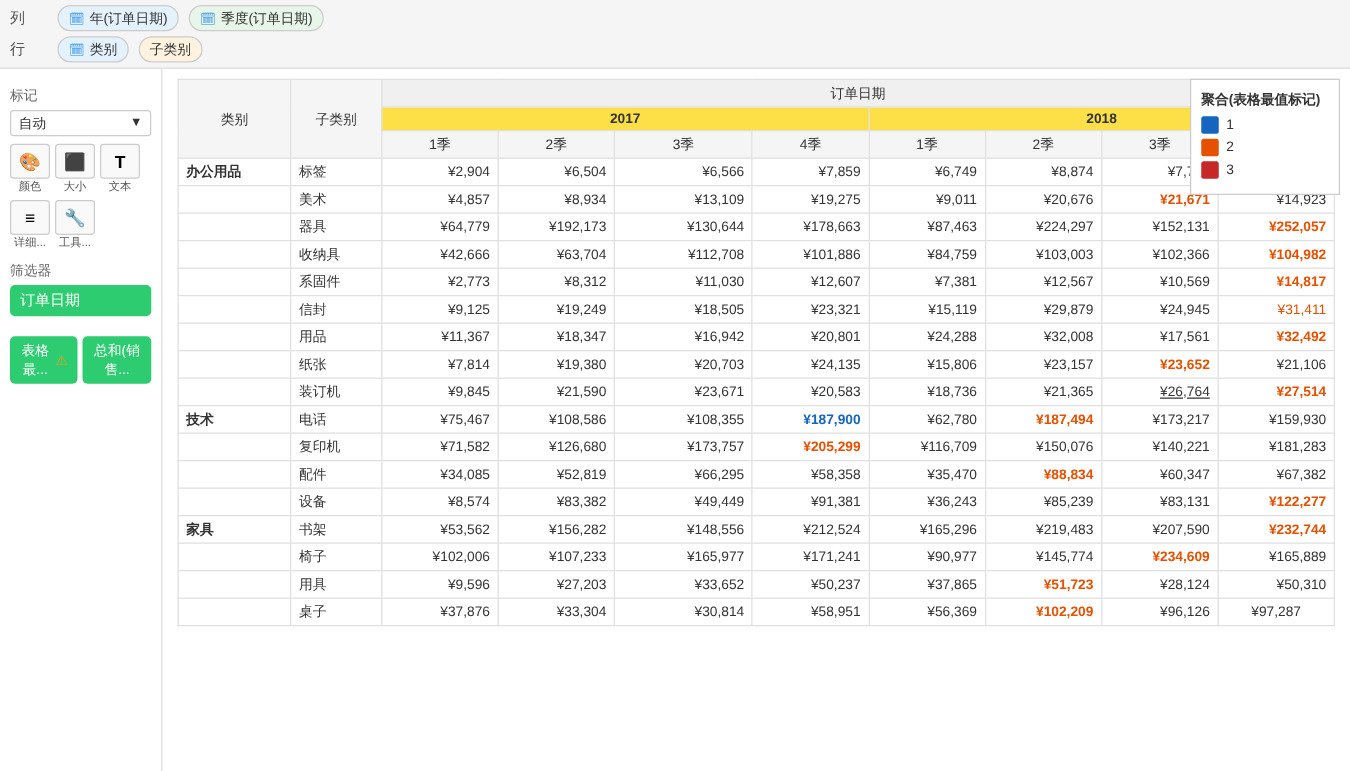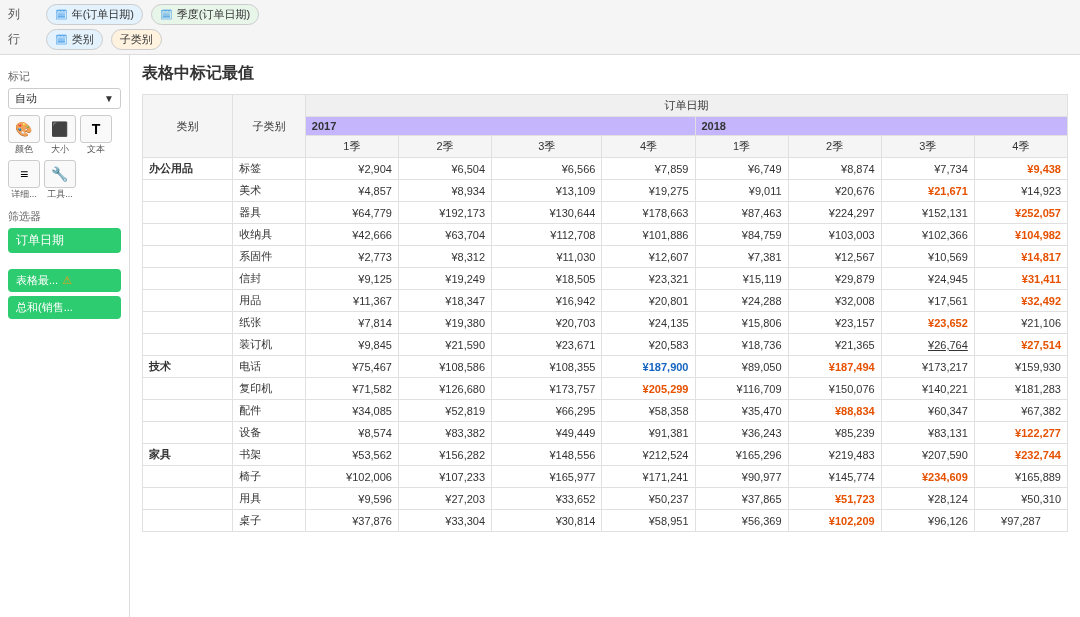--- a/index.html
+++ b/index.html
@@ -22,33 +22,33 @@
     .sidebar { width: 130px; min-width: 130px; border-right: 1px solid #ddd; padding: 8px; display: flex; flex-direction: column; gap: 8px; }
     .sidebar-section-title { font-size: 11px; color: #666; margin-bottom: 4px; }
     .filter-btn { background: #2ecc71; color: #fff; border: none; border-radius: 4px; padding: 4px 8px; font-size: 12px; cursor: pointer; width: 100%; text-align: left; }
     .mark-label { font-size: 11px; color: #666; margin-bottom: 4px; margin-top: 6px; }
     .mark-auto { display: flex; align-items: center; justify-content: space-between; border: 1px solid #ccc; border-radius: 3px; padding: 2px 6px; font-size: 11px; cursor: pointer; background: #fff; }
     .mark-auto-arrow { font-size: 10px; }
     .mark-icons { display: flex; flex-wrap: wrap; gap: 4px; margin-top: 6px; }
     .mark-icon-btn { width: 32px; height: 28px; border: 1px solid #ccc; border-radius: 3px; background: #f9f9f9; display: flex; align-items: center; justify-content: center; font-size: 14px; cursor: pointer; }
     .mark-icon-btn-label { font-size: 9px; color: #555; text-align: center; }
     .mark-icon-group { display: flex; flex-direction: column; align-items: center; }
-    .action-btns { display: flex; flex-direction: column; gap: 4px; margin-top: 8px; }
+    .action-btns { display: flex; flex-direction: row; gap: 4px; margin-top: 8px; }
     .action-btn-green { background: #2ecc71; color: #fff; border: none; border-radius: 4px; padding: 4px 8px; font-size: 11px; cursor: pointer; display: flex; align-items: center; gap: 4px; }
     .action-btn-green .warn-icon { color: #f39c12; }
 
     
     .content { flex: 1; overflow: auto; padding: 8px 12px; position: relative; }
     .content-title { font-size: 16px; font-weight: bold; margin-bottom: 10px; }
 
     
     .data-table { border-collapse: collapse; font-size: 11px; width: 100%; }
     .data-table th, .data-table td { border: 1px solid #e0e0e0; padding: 3px 6px; text-align: right; white-space: nowrap; }
     .data-table th { background: #f5f5f5; text-align: center; font-weight: normal; }
-    .data-table .header-year { background: #c4b5fd; font-weight: bold; text-align: left; }
+    .data-table .header-year { background: #fde047; font-weight: bold; text-align: center; }
     .data-table .col-category { text-align: left; font-weight: bold; }
     .data-table .col-subcategory { text-align: left; }
     .data-table .order-date-header { background: #f0f0f0; }
 
     
     .legend { position: absolute; top: 8px; right: 8px; border: 1px solid #ccc; padding: 8px; background: #fff; font-size: 11px; min-width: 120px; }
     .legend-title { font-size: 11px; font-weight: bold; margin-bottom: 6px; }
     .legend-item { display: flex; align-items: center; gap: 6px; margin-bottom: 4px; }
     .legend-color { width: 14px; height: 14px; border-radius: 2px; }
   </style>
@@ -122,22 +122,36 @@
         <span>表格最...</span>
         <span class="warn-icon">⚠</span>
       </button>
       <button class="action-btn-green">
         <span>总和(销售...</span>
       </button>
     </div>
   </div>
 
   <div class="content">
-    <div class="content-title">表格中标记最值</div>
-
+
+    <div class="legend">
+      <div class="legend-title">聚合(表格最值标记)</div>
+      <div class="legend-item">
+        <div class="legend-color" style="background:#1565c0;"></div>
+        <span>1</span>
+      </div>
+      <div class="legend-item">
+        <div class="legend-color" style="background:#e65100;"></div>
+        <span>2</span>
+      </div>
+      <div class="legend-item">
+        <div class="legend-color" style="background:#c62828;"></div>
+        <span>3</span>
+      </div>
+    </div>
 
     <table class="data-table">
       <thead>
         <tr>
           <th rowspan="3">类别</th>
           <th rowspan="3">子类别</th>
           <th colspan="8" class="order-date-header">订单日期</th>
         </tr>
         <tr>
           <th colspan="4" class="header-year">2017</th>
@@ -218,21 +232,21 @@
           <tr>
             <td class="col-category"></td>
             <td class="col-subcategory">信封</td>
             <td style="color: rgb(51, 51, 51);">¥9,125</td>
             <td style="color: rgb(51, 51, 51);">¥19,249</td>
             <td style="color: rgb(51, 51, 51);">¥18,505</td>
             <td style="color: rgb(51, 51, 51);">¥23,321</td>
             <td style="color: rgb(51, 51, 51);">¥15,119</td>
             <td style="color: rgb(51, 51, 51);">¥29,879</td>
             <td style="color: rgb(51, 51, 51);">¥24,945</td>
-            <td style="color: rgb(230, 81, 0); font-weight: bold;">¥31,411</td>
+            <td style="color: rgb(230, 81, 0); font-weight: normal;">¥31,411</td>
           </tr>
           <tr>
             <td class="col-category"></td>
             <td class="col-subcategory">用品</td>
             <td style="color: rgb(51, 51, 51);">¥11,367</td>
             <td style="color: rgb(51, 51, 51);">¥18,347</td>
             <td style="color: rgb(51, 51, 51);">¥16,942</td>
             <td style="color: rgb(51, 51, 51);">¥20,801</td>
             <td style="color: rgb(51, 51, 51);">¥24,288</td>
             <td style="color: rgb(51, 51, 51);">¥32,008</td>
@@ -263,21 +277,21 @@
             <td style="color: rgb(51, 51, 51); text-decoration: underline;">¥26,764</td>
             <td style="color: rgb(230, 81, 0); font-weight: bold;">¥27,514</td>
           </tr>
           <tr>
             <td class="col-category">技术</td>
             <td class="col-subcategory">电话</td>
             <td style="color: rgb(51, 51, 51);">¥75,467</td>
             <td style="color: rgb(51, 51, 51);">¥108,586</td>
             <td style="color: rgb(51, 51, 51);">¥108,355</td>
             <td style="color: rgb(21, 101, 192); font-weight: bold;">¥187,900</td>
-            <td style="color: rgb(51, 51, 51);">¥89,050</td>
+            <td style="color: rgb(51, 51, 51);">¥62,780</td>
             <td style="color: rgb(230, 81, 0); font-weight: bold;">¥187,494</td>
             <td style="color: rgb(51, 51, 51);">¥173,217</td>
             <td style="color: rgb(51, 51, 51);">¥159,930</td>
           </tr>
           <tr>
             <td class="col-category"></td>
             <td class="col-subcategory">复印机</td>
             <td style="color: rgb(51, 51, 51);">¥71,582</td>
             <td style="color: rgb(51, 51, 51);">¥126,680</td>
             <td style="color: rgb(51, 51, 51);">¥173,757</td>

